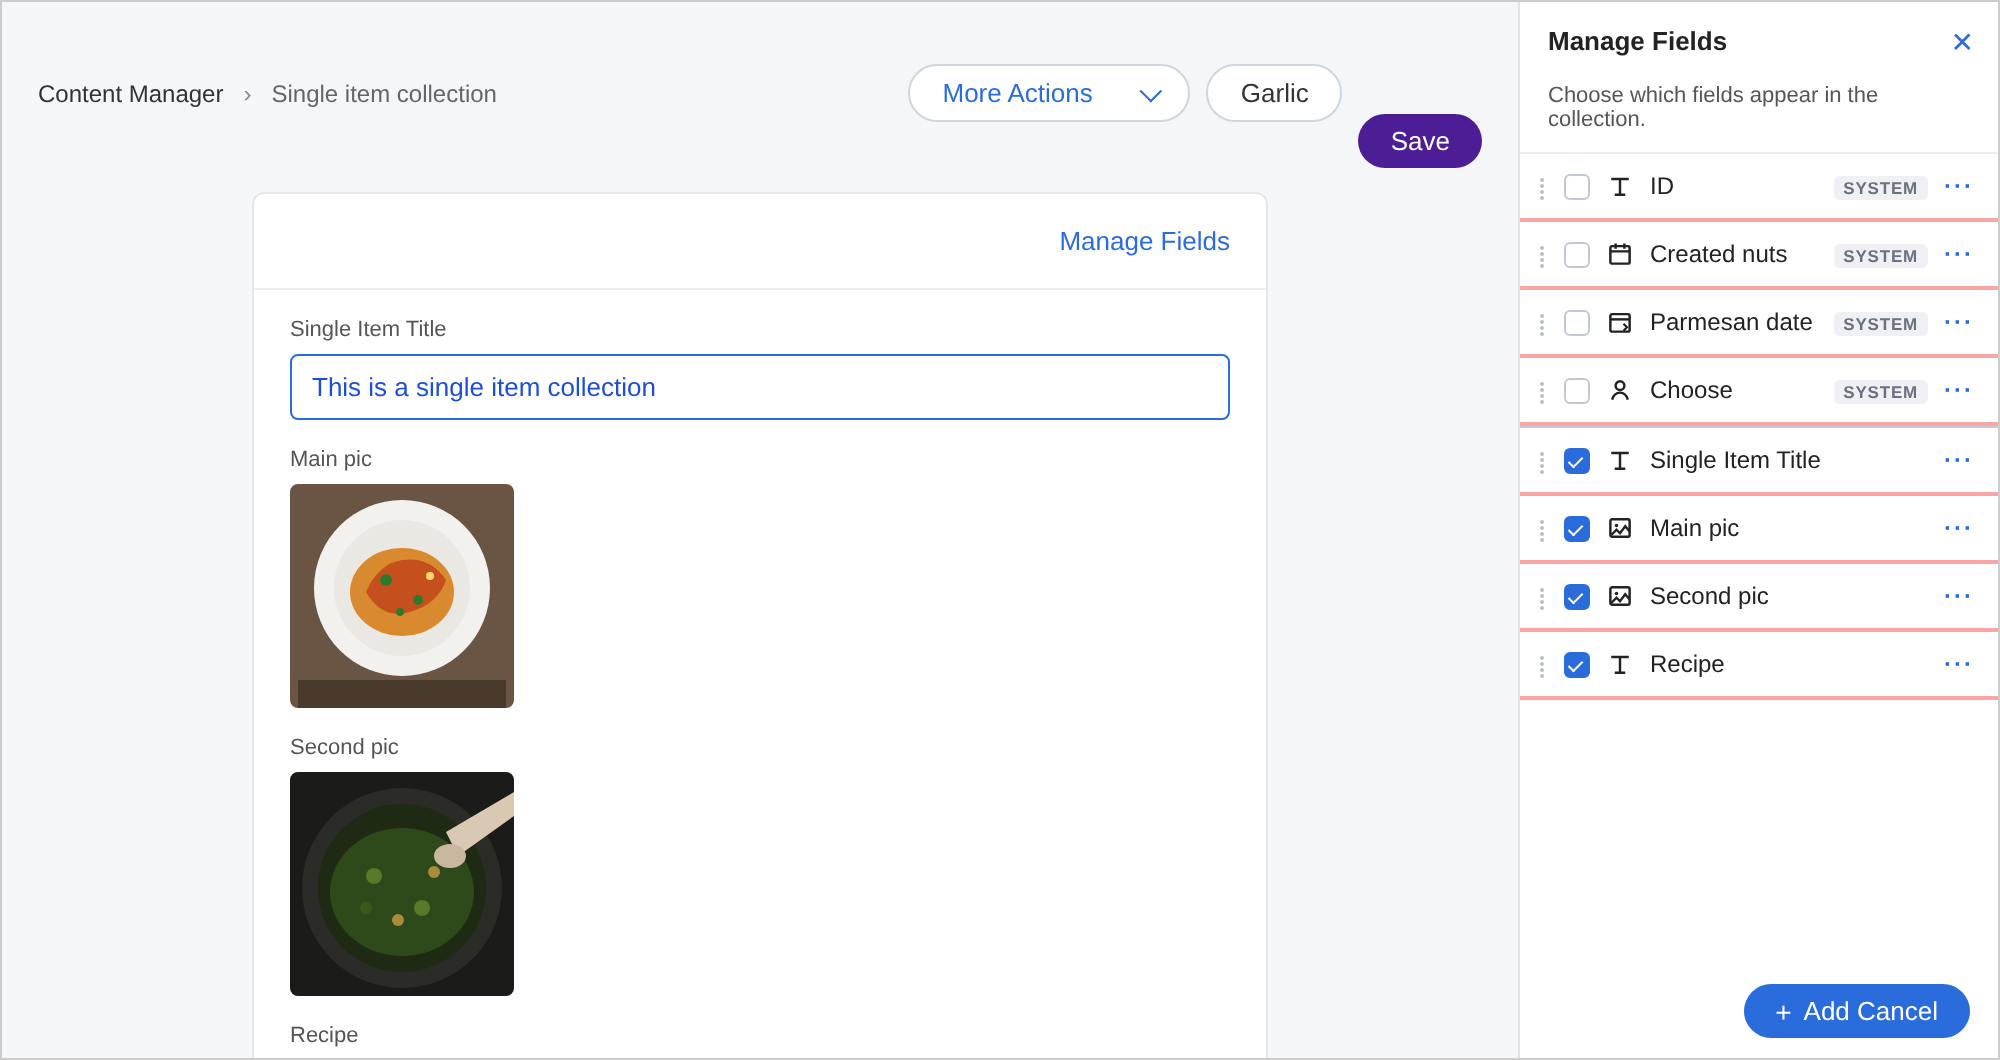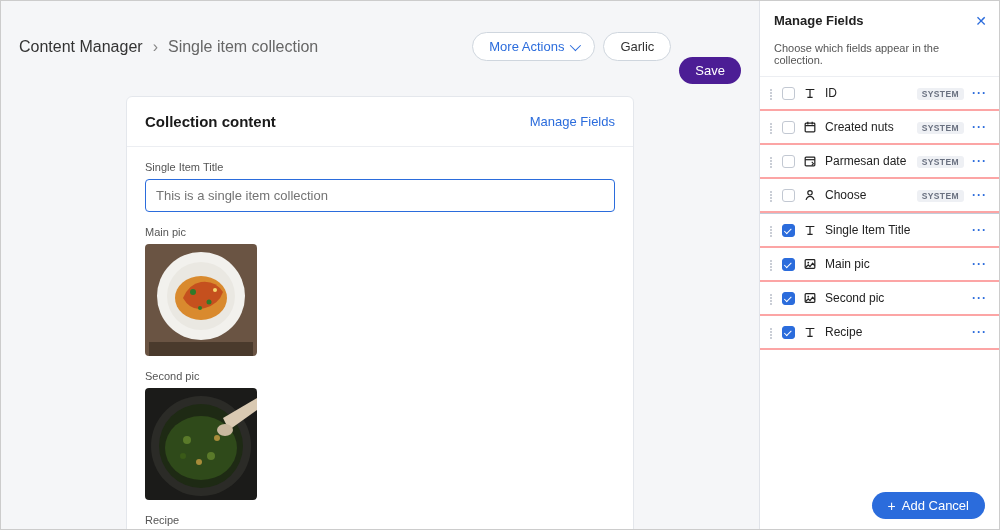--- a/index.html
+++ b/index.html
@@ -1,38 +1,38 @@
 <!DOCTYPE html>
 <html><head>
 <meta charset="utf-8">
 <style>
   * { box-sizing: border-box; margin: 0; padding: 0; font-family: -apple-system, BlinkMacSystemFont, "Segoe UI", Helvetica, Arial, sans-serif; }
   body { width: 1000px; height: 530px; overflow: hidden; background: #fff; border: 1px solid #ccc; display: flex; }
   .left-pane { flex: 1; background: #f5f6f8; display: flex; flex-direction: column; min-width: 0; }
   .topbar { display: flex; align-items: center; padding: 8px 18px 8px 18px; }
-  .crumbs { display: flex; align-items: center; gap: 10px; font-size: 16px; color: #333; }
+  .crumbs { display: flex; align-items: center; gap: 10px; font-size: 12px; color: #333; }
   .crumb-root { color: #333; }
   .crumb-sep { color: #888; }
   .crumb-leaf { color: #666; }
   .topbar-spacer { flex: 1; }
-  .btn { border: none; border-radius: 18px; padding: 6px 16px; font-size: 13px; cursor: pointer; display: inline-flex; align-items: center; gap: 6px; }
+  .btn { border: none; border-radius: 18px; padding: 6px 16px; font-size: 13px; cursor: pointer; display: inline-flex; align-items: center; gap: 24px; }
   .btn-more { background: #fff; color: #2b6cdc; border: 1px solid #cfd6de; }
   .btn-cancel { background: #fff; color: #333; border: 1px solid #cfd6de; margin-left: 8px; }
   .btn-save { background: #4c1d95; color: #fff; margin-left: 8px; margin-top: 48px; }
   .chev-down { width: 8px; height: 8px; border-right: 1.5px solid #2b6cdc; border-bottom: 1.5px solid #2b6cdc; transform: rotate(45deg) translateY(-2px); }
   .content-wrap { flex: 1; overflow-y: auto; padding: 4px 0 0 0; }
   .card { background: #fff; border: 1px solid #e4e7ec; border-radius: 6px; width: 508px; margin: 0 auto; }
   .card-header { display: flex; align-items: center; padding: 16px 18px; border-bottom: 1px solid #eceef2; }
   .card-title { font-size: 15px; font-weight: 600; color: #1a1a1a; }
   .card-header .spacer { flex: 1; }
   .link-manage { color: #2b6cdc; font-size: 13px; cursor: pointer; }
   .card-body { padding: 14px 18px 18px 18px; }
   .field-label { font-size: 11px; color: #555; margin-top: 14px; margin-bottom: 6px; }
   .field-label:first-child { margin-top: 0; }
-  .text-input { width: 100%; border: 1px solid #2b6cdc; border-radius: 4px; padding: 8px 10px; font-size: 13px; color: #737373; outline: none; }
+  .text-input { width: 100%; border: 1px solid #2b6cdc; border-radius: 4px; padding: 8px 10px; font-size: 13px; color: #1d4ed8; outline: none; }
   .img-thumb { width: 112px; height: 112px; border-radius: 4px; overflow: hidden; display: block; }
   .img-thumb svg { display: block; }
   .textarea { width: 100%; border: 1px solid #d5d9e0; border-radius: 4px; padding: 8px 10px; font-size: 12.5px; color: #222; line-height: 1.45; white-space: pre-line; min-height: 80px; resize: none; font-family: inherit; }
 
   .right-pane { width: 240px; border-left: 1px solid #e0e3e9; background: #fff; display: flex; flex-direction: column; }
   .rp-head { padding: 12px 14px 10px 14px; position: relative; }
   .rp-title { font-size: 13px; font-weight: 600; color: #222; }
   .rp-sub { font-size: 11px; color: #555; margin-top: 14px; }
   .rp-close { position: absolute; top: 12px; right: 12px; color: #2b6cdc; cursor: pointer; font-size: 14px; }
   .rp-list { flex: 1; overflow-y: auto; border-top: 1px solid #eceef2; }
@@ -70,21 +70,20 @@
       <span>Garlic</span>
     </button>
     <button class="btn btn-save">
       <span>Save</span>
     </button>
   </div>
 
   <div class="content-wrap">
     <div class="card">
       <div class="card-header">
-        <span class="card-title">Collection content</span>
         <span class="spacer"></span>
         <span class="link-manage">Manage Fields</span>
       </div>
       <div class="card-body">
 
         <div class="field-label">Single Item Title</div>
         <input class="text-input" value="This is a single item collection" style="">
 
         <div class="field-label">Main pic</div>
         <div class="img-thumb">

